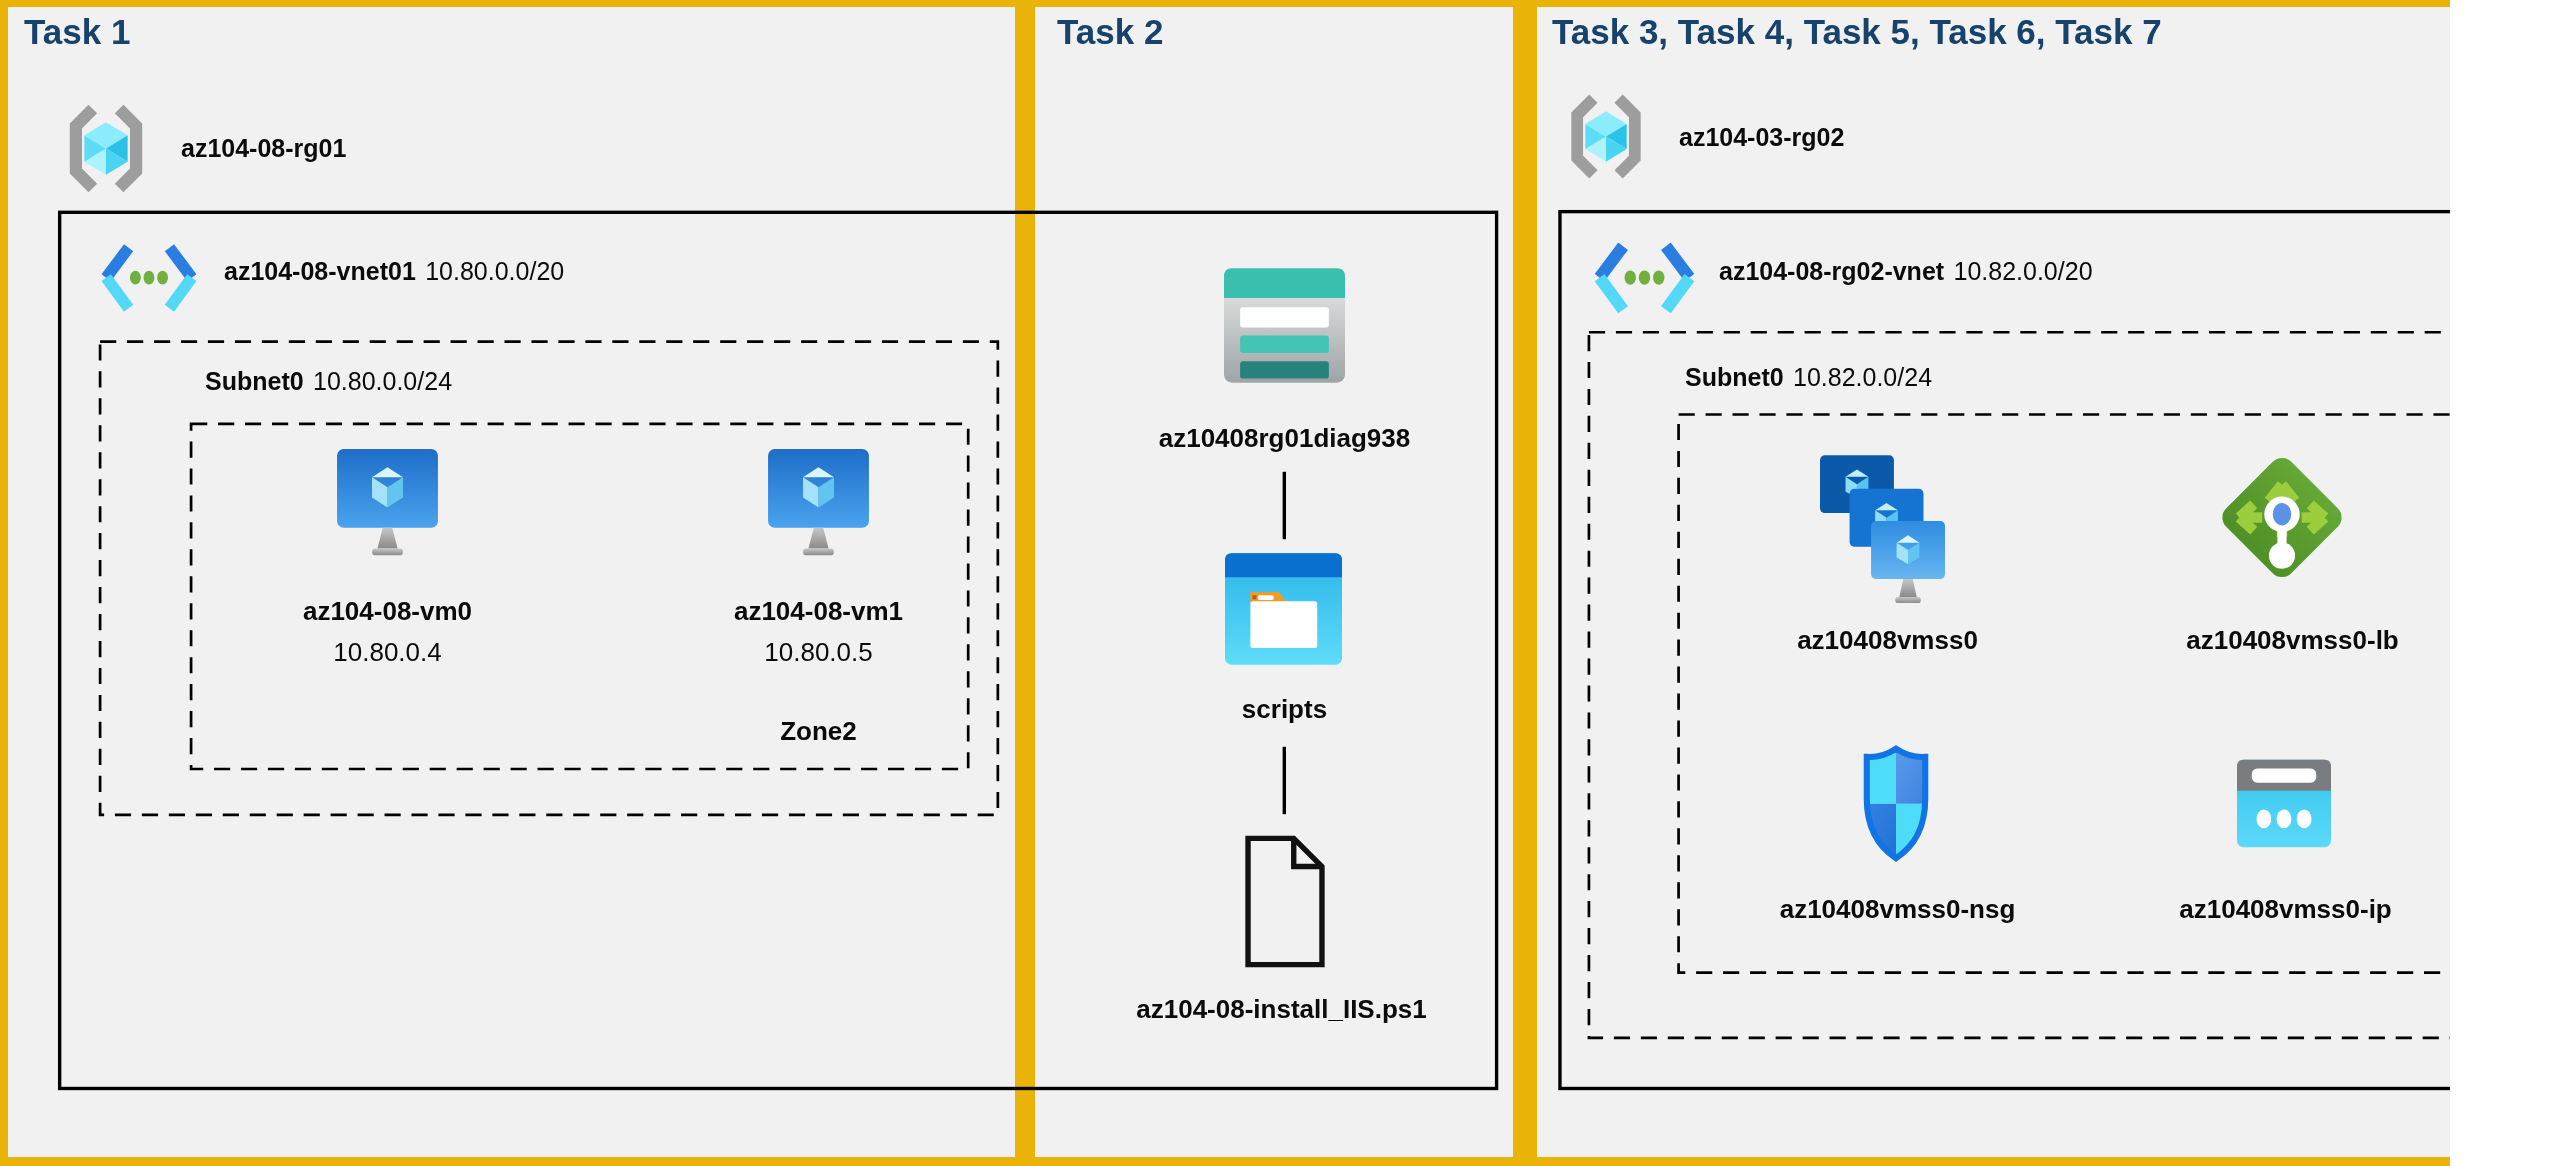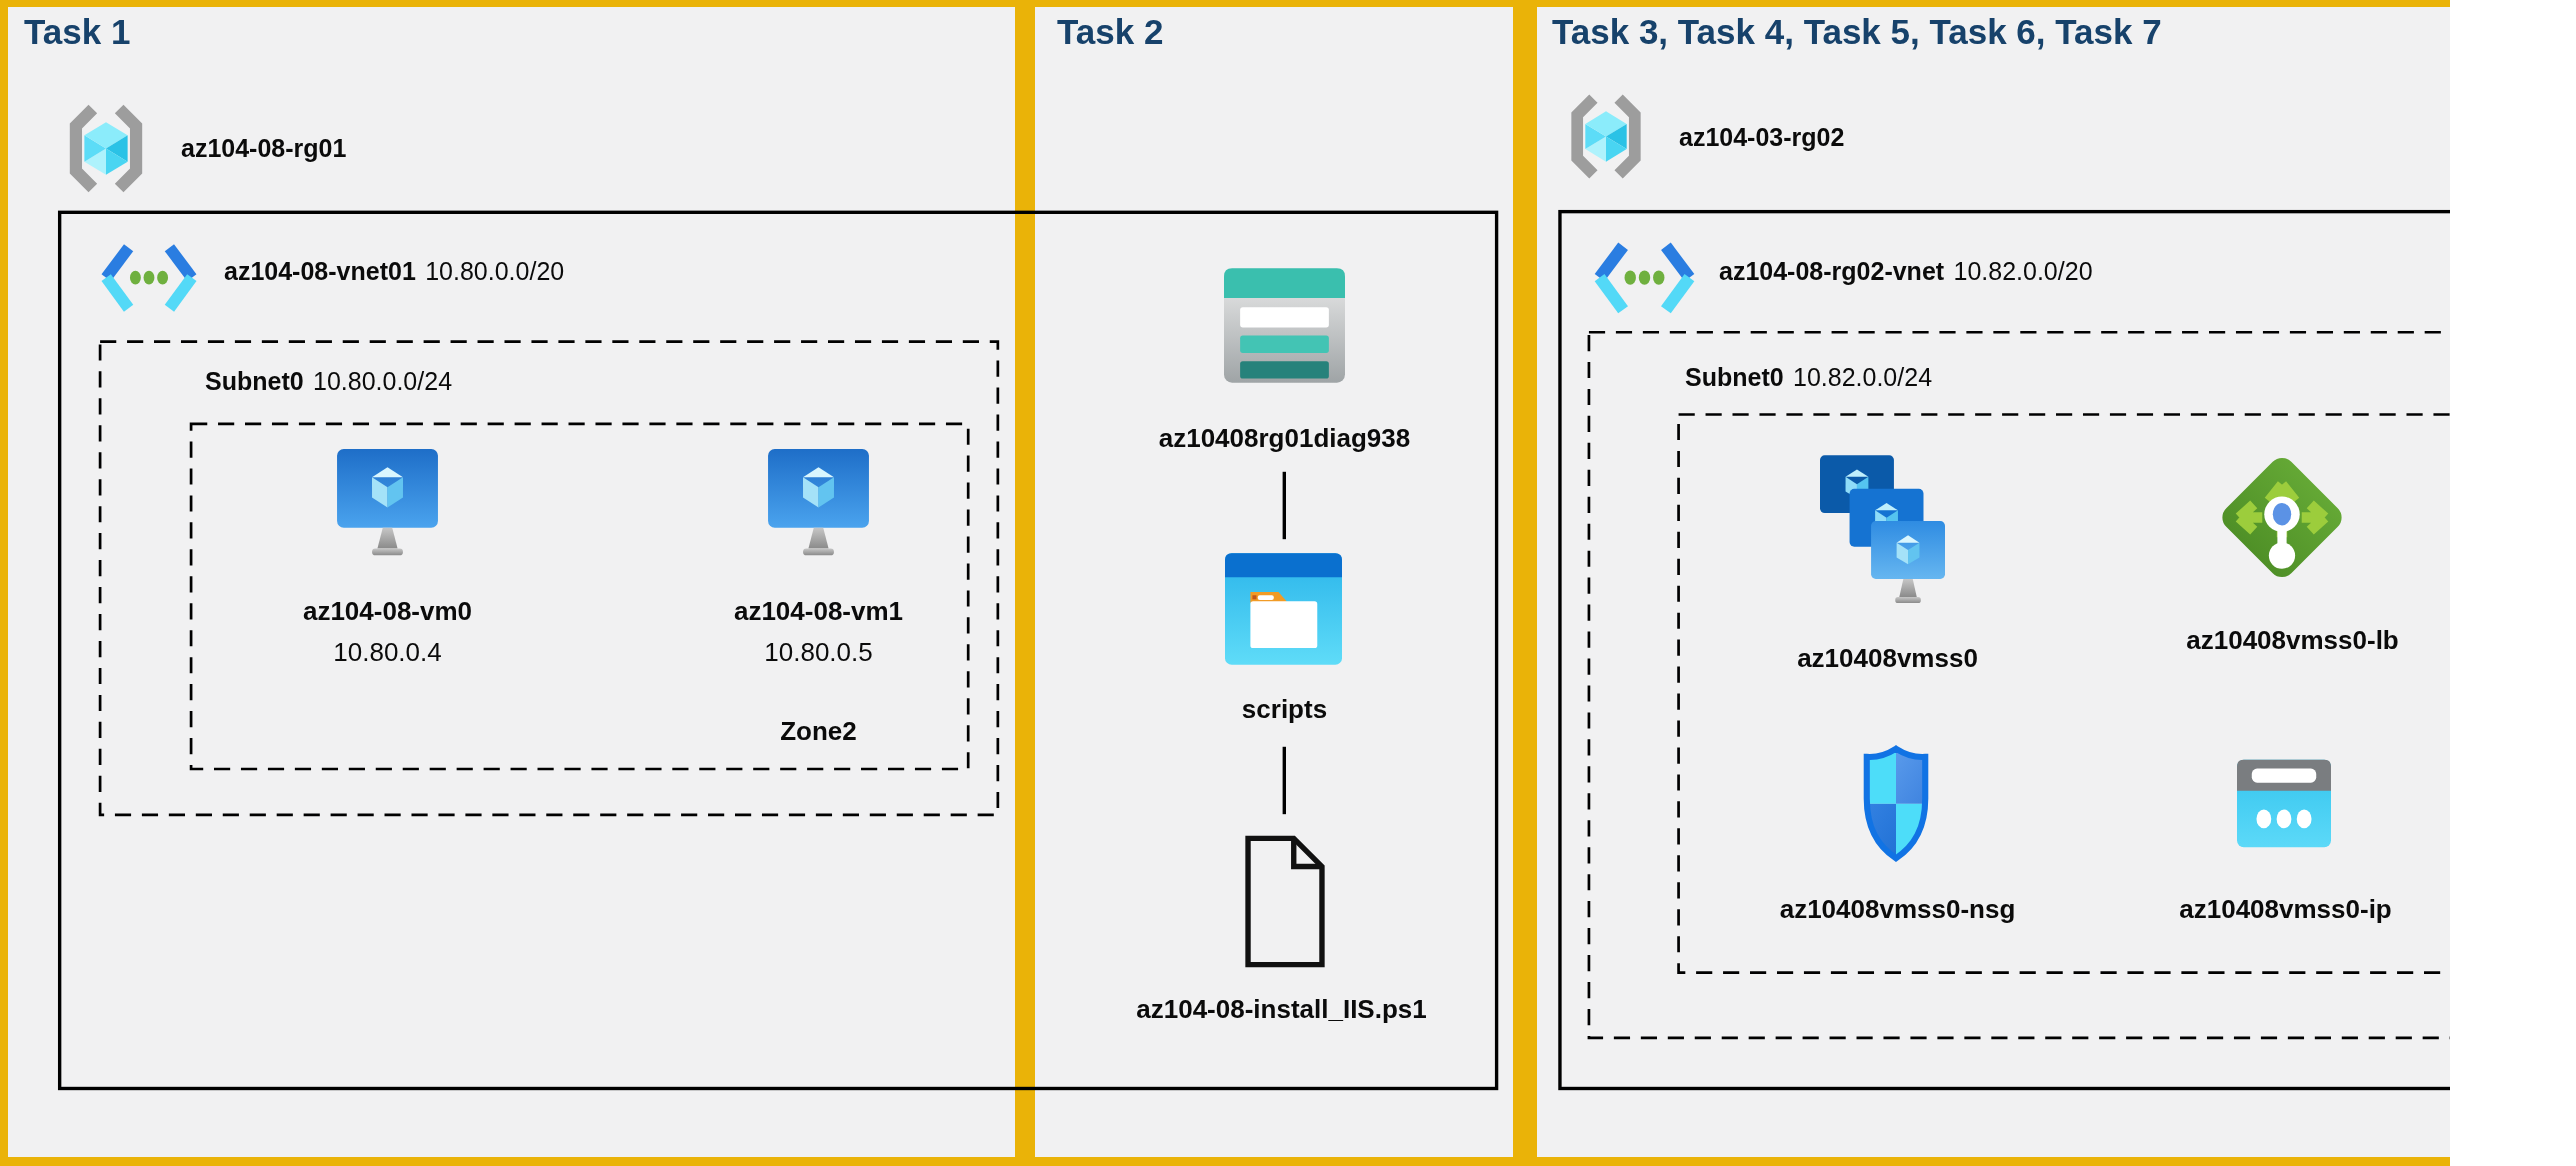--- a/index.html
+++ b/index.html
@@ -197,21 +197,21 @@
     <polygon points="99,80 116,91 82,91" fill="#bfeffc"></polygon>
     <polygon points="82,91 99,102 99,123 82,113" fill="#8fdcf8"></polygon>
     <polygon points="116,91 116,113 99,123 99,102" fill="#55c4f0"></polygon>
     <rect x="76" y="107" width="110" height="86" rx="7" fill="url(#gVmssFront)"></rect>
     <polygon points="131,128 148,139 114,139" fill="#d9f6fe"></polygon>
     <polygon points="114,139 131,150 131,171 114,161" fill="#a4e2f8"></polygon>
     <polygon points="148,139 148,161 131,171 131,150" fill="#62c4f0"></polygon>
     <polygon points="124,193 138,193 144,220 118,220" fill="url(#gStand)"></polygon>
     <rect x="112" y="220" width="38" height="9" rx="4" fill="url(#gStand)"></rect>
   </svg>
-  <div class="clabel" style="left:1618px;top:620px;margin-top:18px;">az10408vmss0</div>
+  <div class="clabel" style="left:1618px;top:620px;">az10408vmss0</div>
 
   <svg class="icon" style="left:2213px;top:445px;" width="138" height="145" viewBox="0 0 210 210">
     <rect x="35" y="35" width="140" height="140" rx="20" fill="url(#gLb)" transform="rotate(45 105 105)"></rect>
     <path d="M105,135 V55 M105,55 L85,80 M105,55 L125,80" stroke="#9ccd3c" stroke-width="16" fill="none"></path>
     <path d="M75,105 H40 M40,105 L62,85 M40,105 L62,125" stroke="#9ccd3c" stroke-width="16" fill="none"></path>
     <path d="M135,105 H170 M170,105 L148,85 M170,105 L148,125" stroke="#9ccd3c" stroke-width="16" fill="none"></path>
     <rect x="98" y="100" width="14" height="62" fill="#ffffff"></rect>
     <circle cx="105" cy="100" r="27" fill="#ffffff"></circle>
     <circle cx="105" cy="163" r="20" fill="#ffffff"></circle>
     <ellipse cx="105" cy="100" rx="14" ry="17" fill="#5b92e5"></ellipse>

